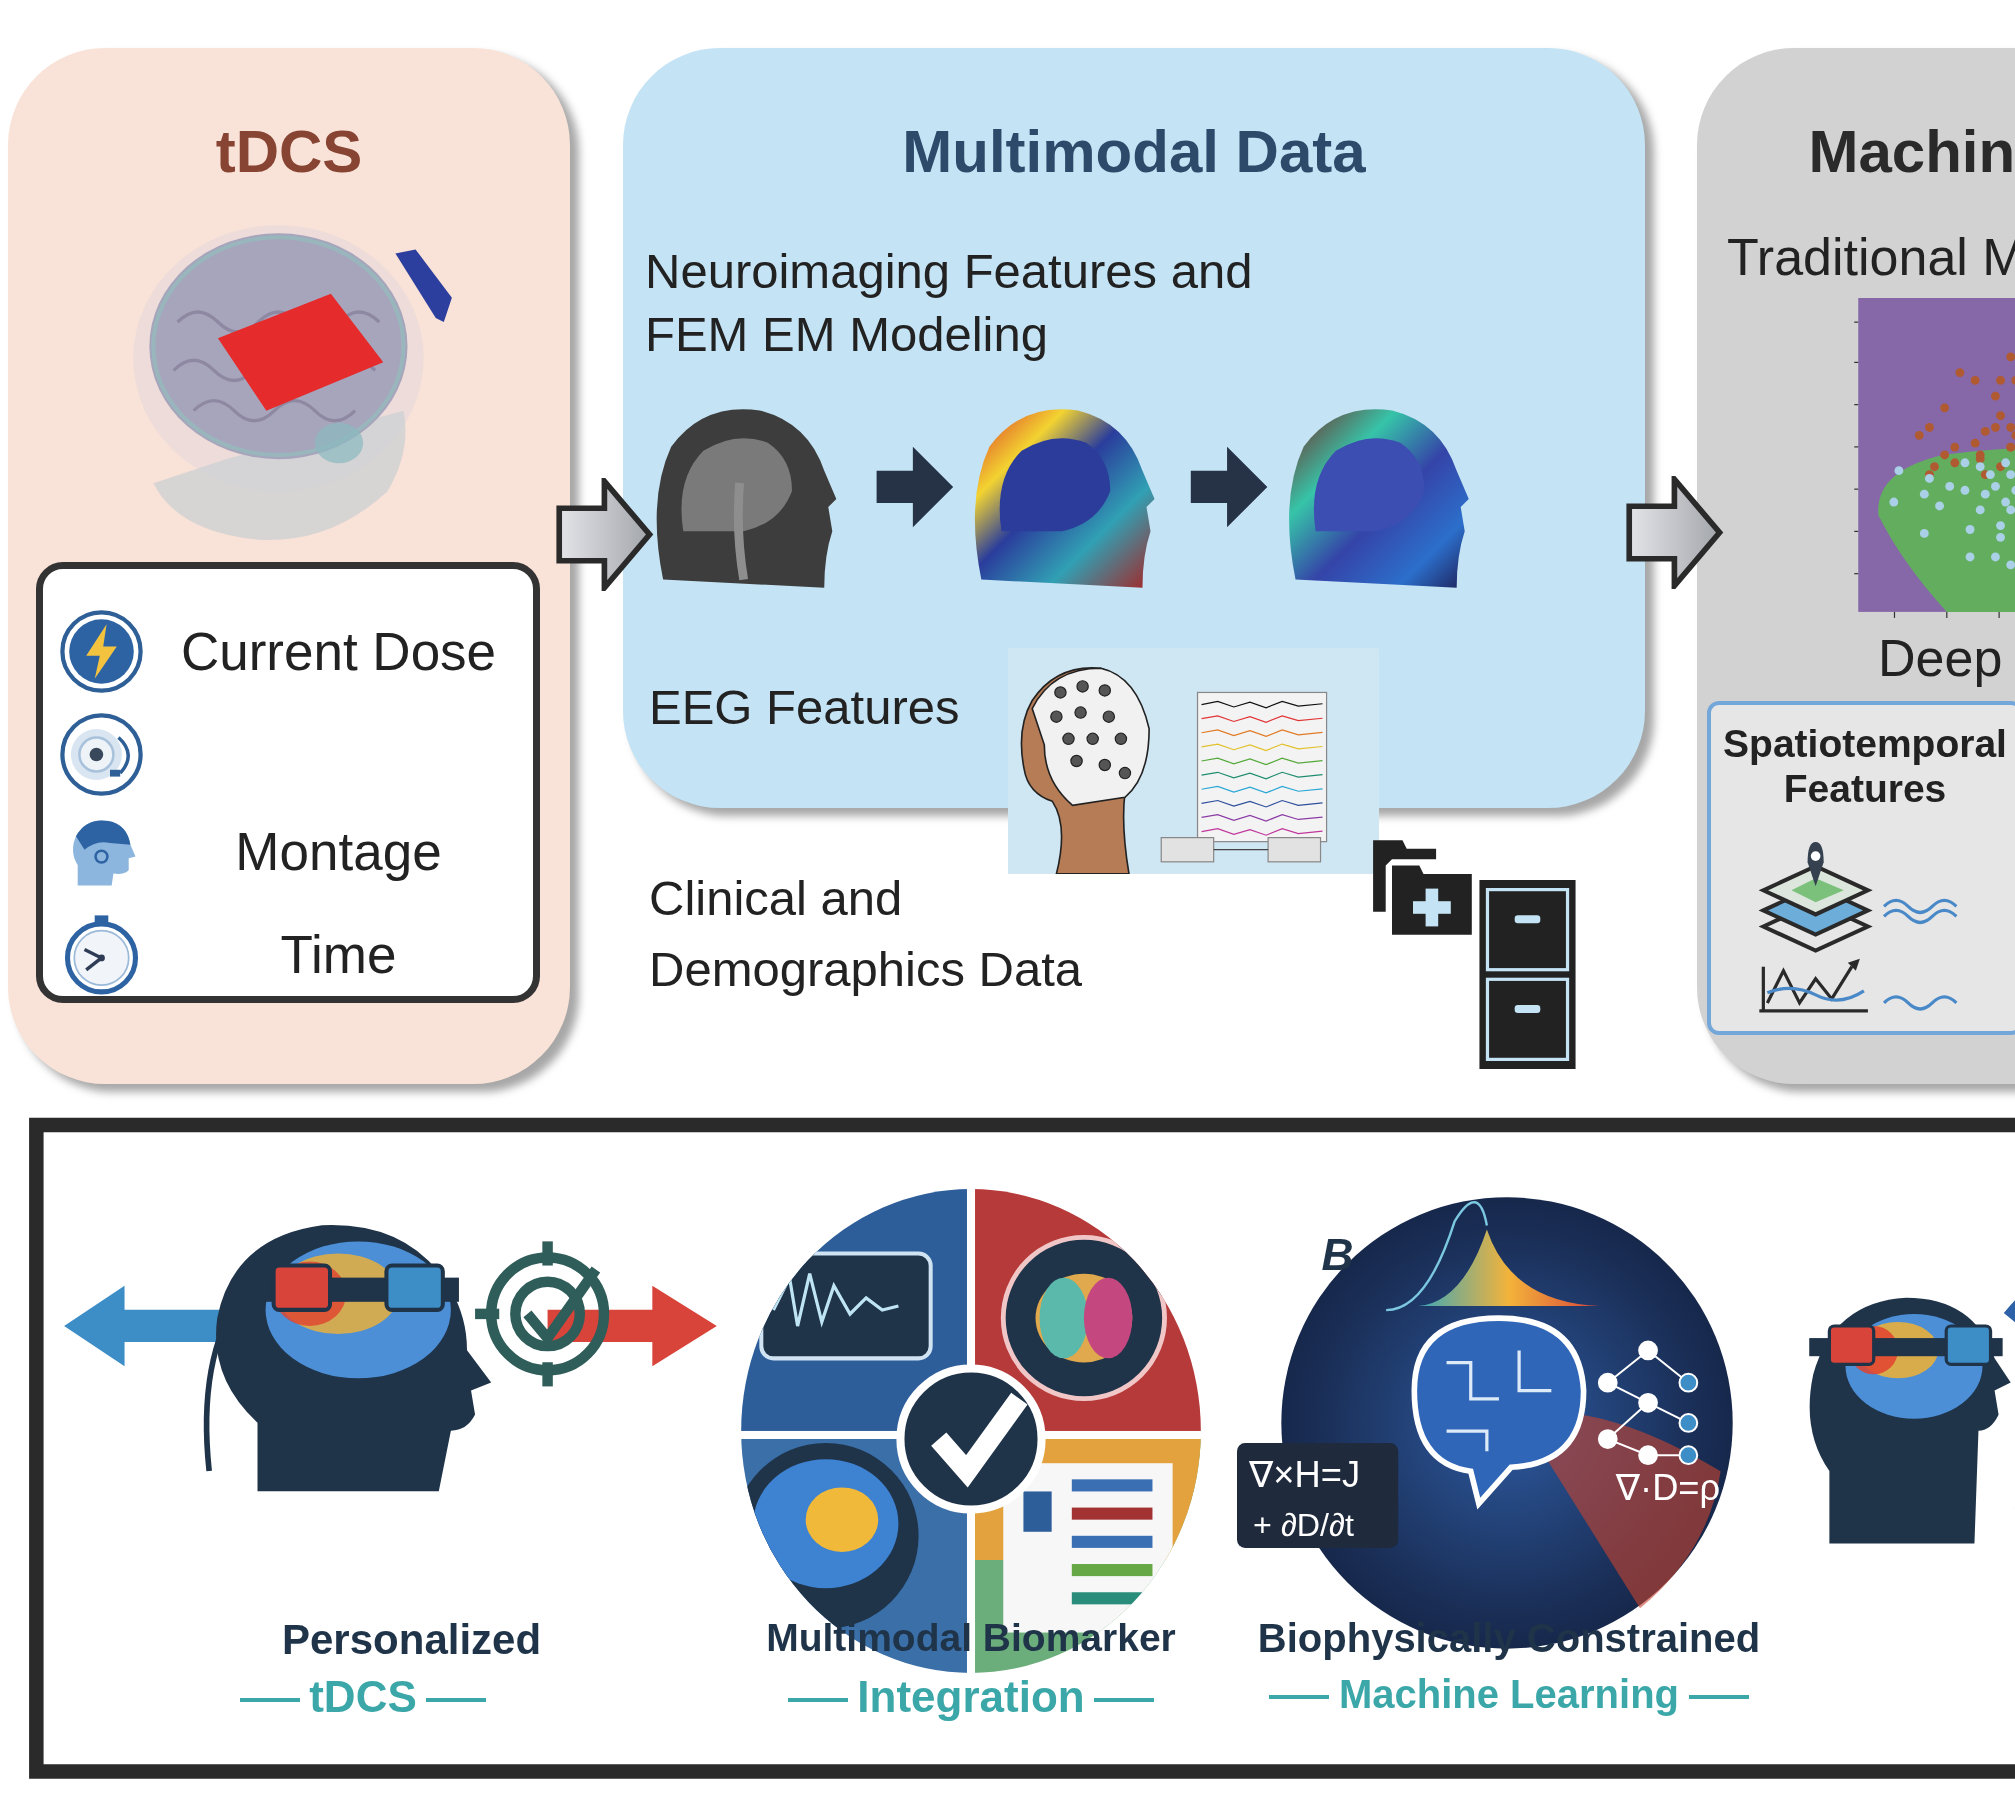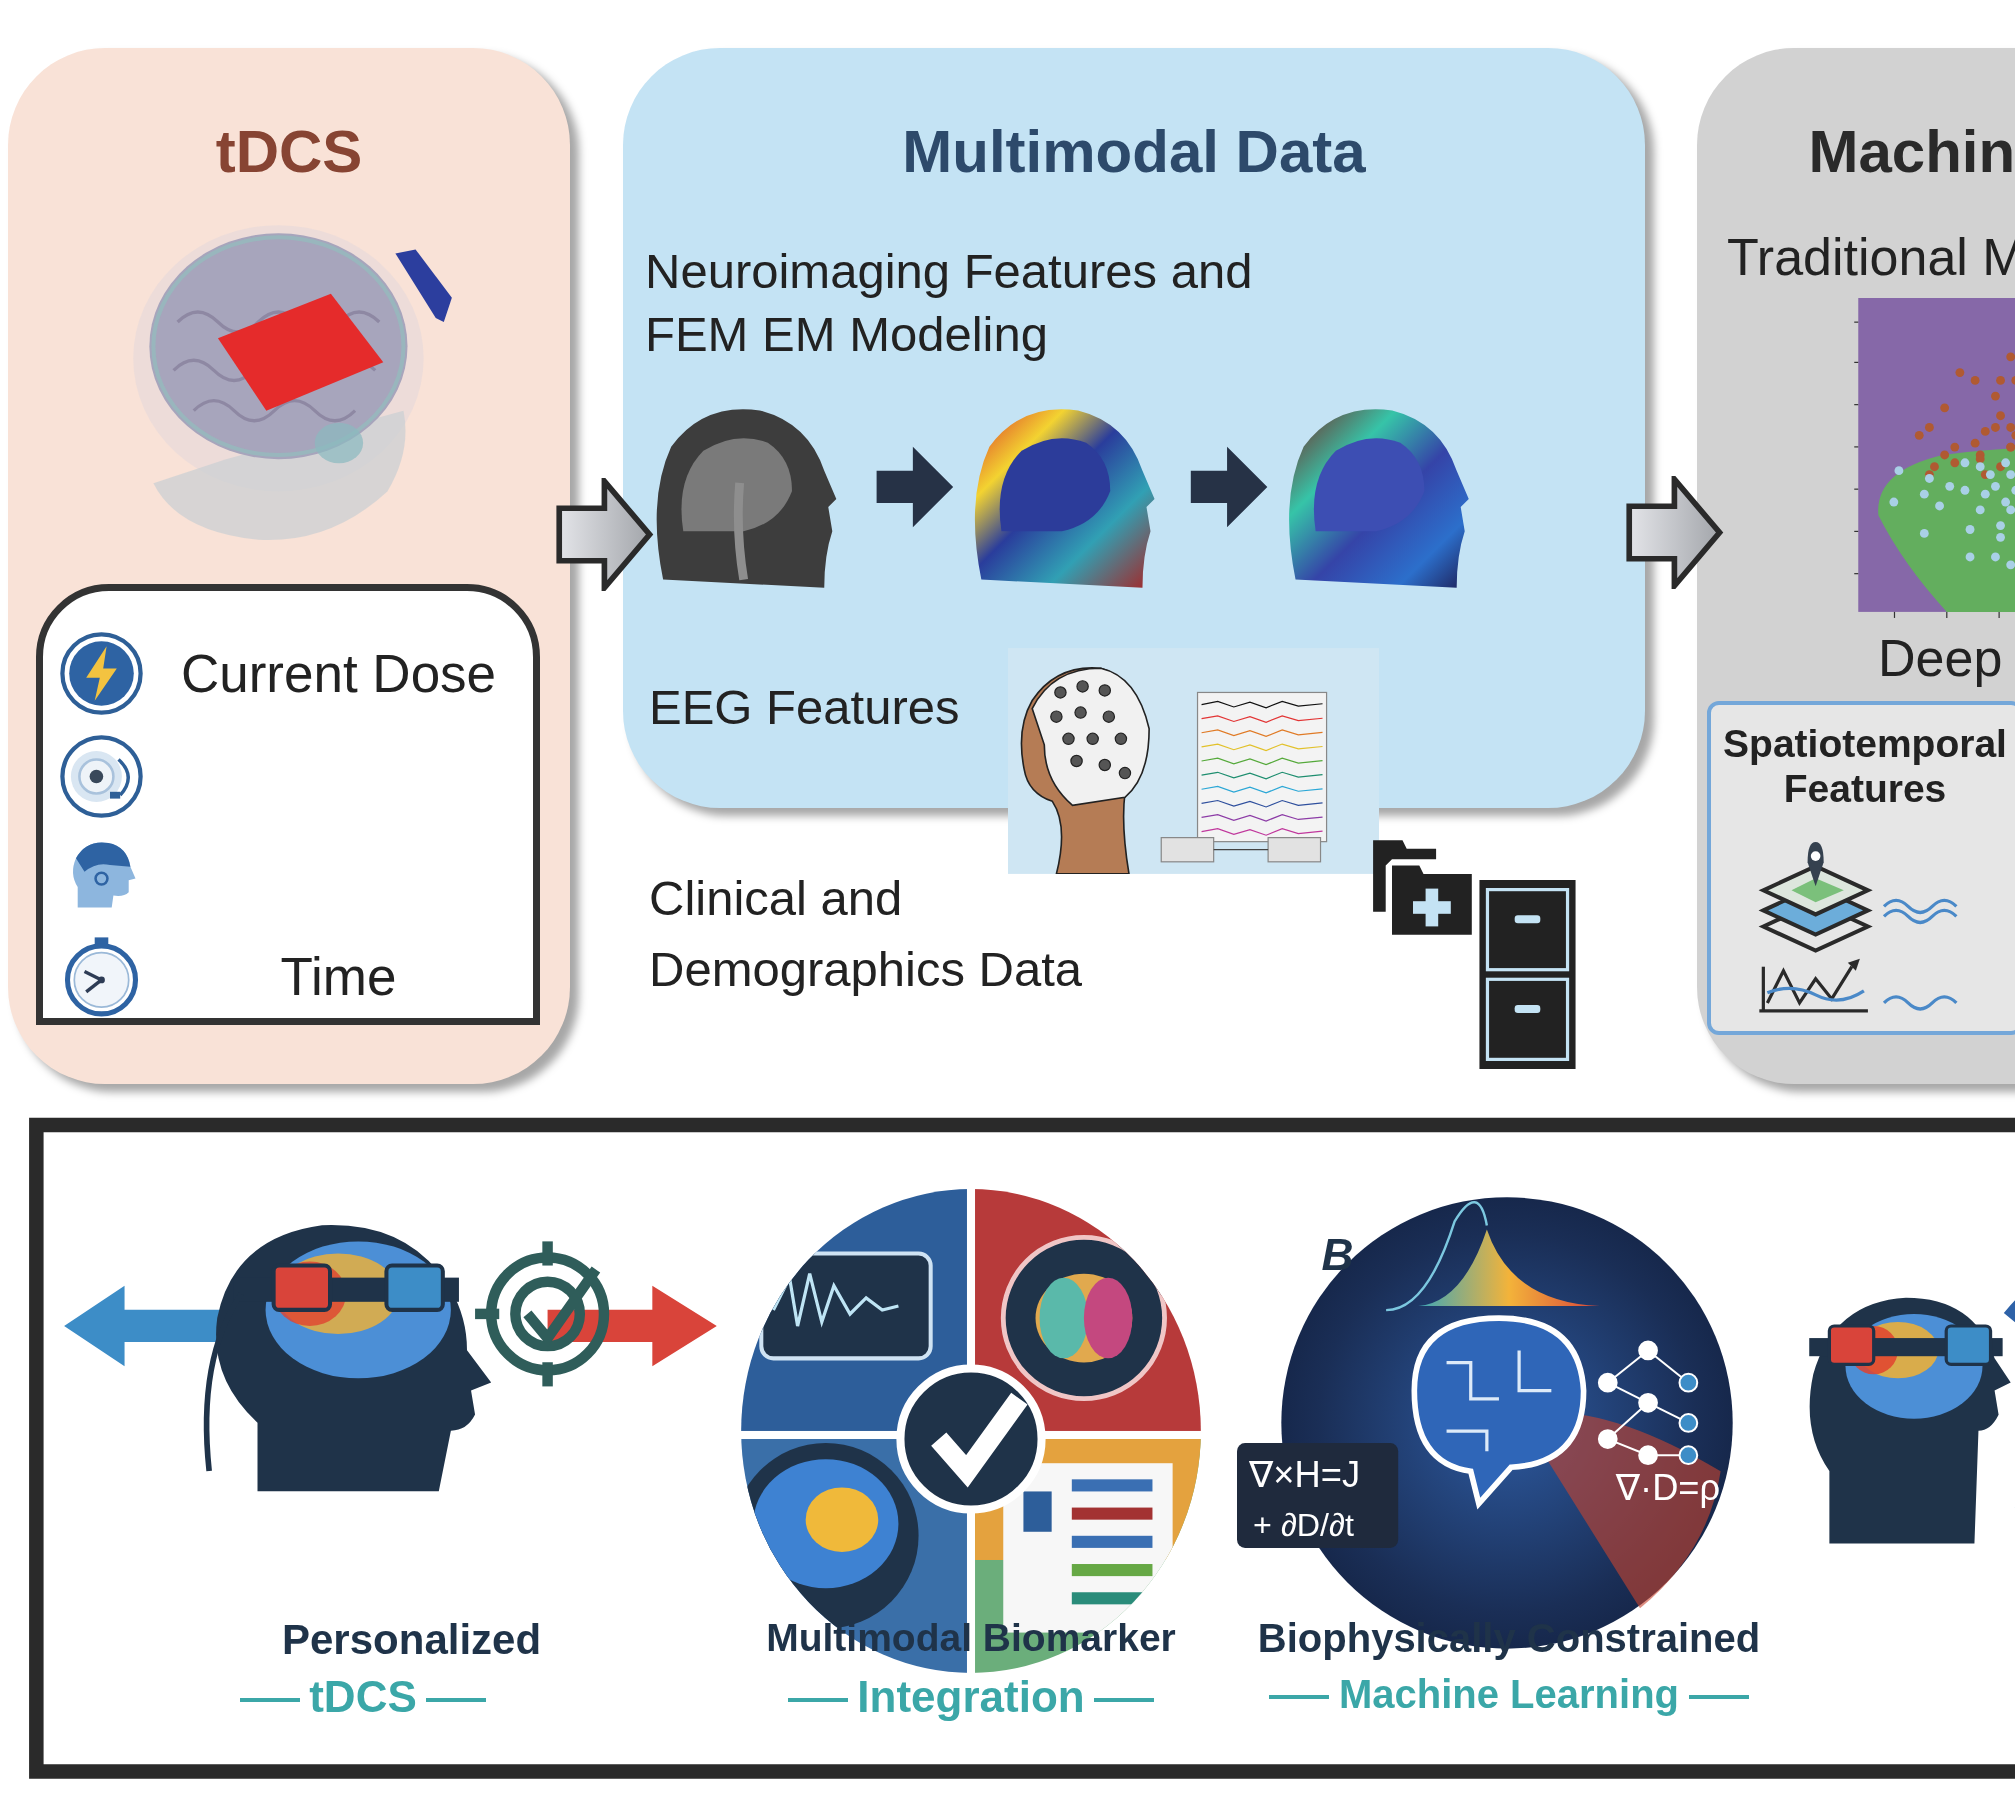--- a/index.html
+++ b/index.html
@@ -31,21 +31,21 @@
     <ellipse cx="430" cy="360" rx="320" ry="280" fill="#A7A5BC"></ellipse>
     <ellipse cx="430" cy="360" rx="310" ry="270" fill="none" stroke="#8FC1BE" stroke-width="10" opacity="0.6"></ellipse>
     <path d="M180 300 Q230 250 280 300 T380 300 T480 300 T580 300 T680 300" stroke="#8E88A3" stroke-width="8" fill="none"></path>
     <path d="M170 420 Q220 370 270 420 T370 420 T470 420 T570 420 T670 420" stroke="#8E88A3" stroke-width="8" fill="none"></path>
     <path d="M220 520 Q270 470 320 520 T420 520 T520 520 T620 520" stroke="#8E88A3" stroke-width="8" fill="none"></path>
     <ellipse cx="580" cy="600" rx="60" ry="50" fill="#8AB9BF" opacity="0.7"></ellipse>
     <polygon points="280,340 560,230 690,400 400,520" fill="#E52B2B"></polygon>
     <polygon points="720,130 770,120 860,240 840,300 820,290" fill="#2C3E9E"></polygon>
   </svg>
 
-  <div class="legend-box" style="left:28px; top:536px;">
+  <div class="legend-box" style="left:28px; top:514px;border-radius:27px;">
     <div class="legend-row" style="top:36px;">
       <svg class="ico" viewBox="0 0 100 100">
         <circle cx="50" cy="50" r="46" fill="none" stroke="#2E5F97" stroke-width="5"></circle>
         <circle cx="50" cy="50" r="38" fill="#2E63A3"></circle>
         <polygon points="56,18 32,55 48,55 42,82 68,44 52,44" fill="#F3C340"></polygon>
       </svg>
       <div class="lbl">Current Dose</div>
     </div>
     <div class="legend-row" style="top:139px;">
       <svg class="ico" viewBox="0 0 100 100">
@@ -56,20 +56,21 @@
         <path d="M70 30 Q92 50 72 72" stroke="#2E5F97" stroke-width="4" fill="none"></path>
         <rect x="60" y="68" width="12" height="8" fill="#2E5F97"></rect>
       </svg>
     </div>
     <div class="legend-row" style="top:236px;">
       <svg class="ico" viewBox="0 0 100 100">
         <path d="M22 90 L22 66 Q12 50 20 32 Q32 10 58 14 Q80 18 84 42 L90 56 L82 58 L82 72 Q76 78 64 76 L62 90 Z" fill="#8DB6DE"></path>
         <path d="M20 32 Q32 10 58 14 Q80 18 84 42 L60 40 Q44 36 30 48 Z" fill="#2E63A3"></path>
         <circle cx="50" cy="56" r="7" fill="none" stroke="#2E63A3" stroke-width="3"></circle>
       </svg>
+      <div class="lbl">Montage</div>
     </div>
     <div class="legend-row" style="top:339px;">
       <svg class="ico" viewBox="0 0 100 100">
         <rect x="42" y="4" width="16" height="8" fill="#2E63A3"></rect>
         <circle cx="50" cy="54" r="40" fill="#fff" stroke="#2E63A3" stroke-width="6"></circle>
         <circle cx="50" cy="54" r="32" fill="#F1F5FA" stroke="#9BB9D8" stroke-width="2"></circle>
         <line x1="50" y1="54" x2="30" y2="44" stroke="#2E3C55" stroke-width="4"></line>
         <line x1="50" y1="54" x2="32" y2="68" stroke="#2E3C55" stroke-width="4"></line>
         <circle cx="50" cy="54" r="4" fill="#2E3C55"></circle>
       </svg>

